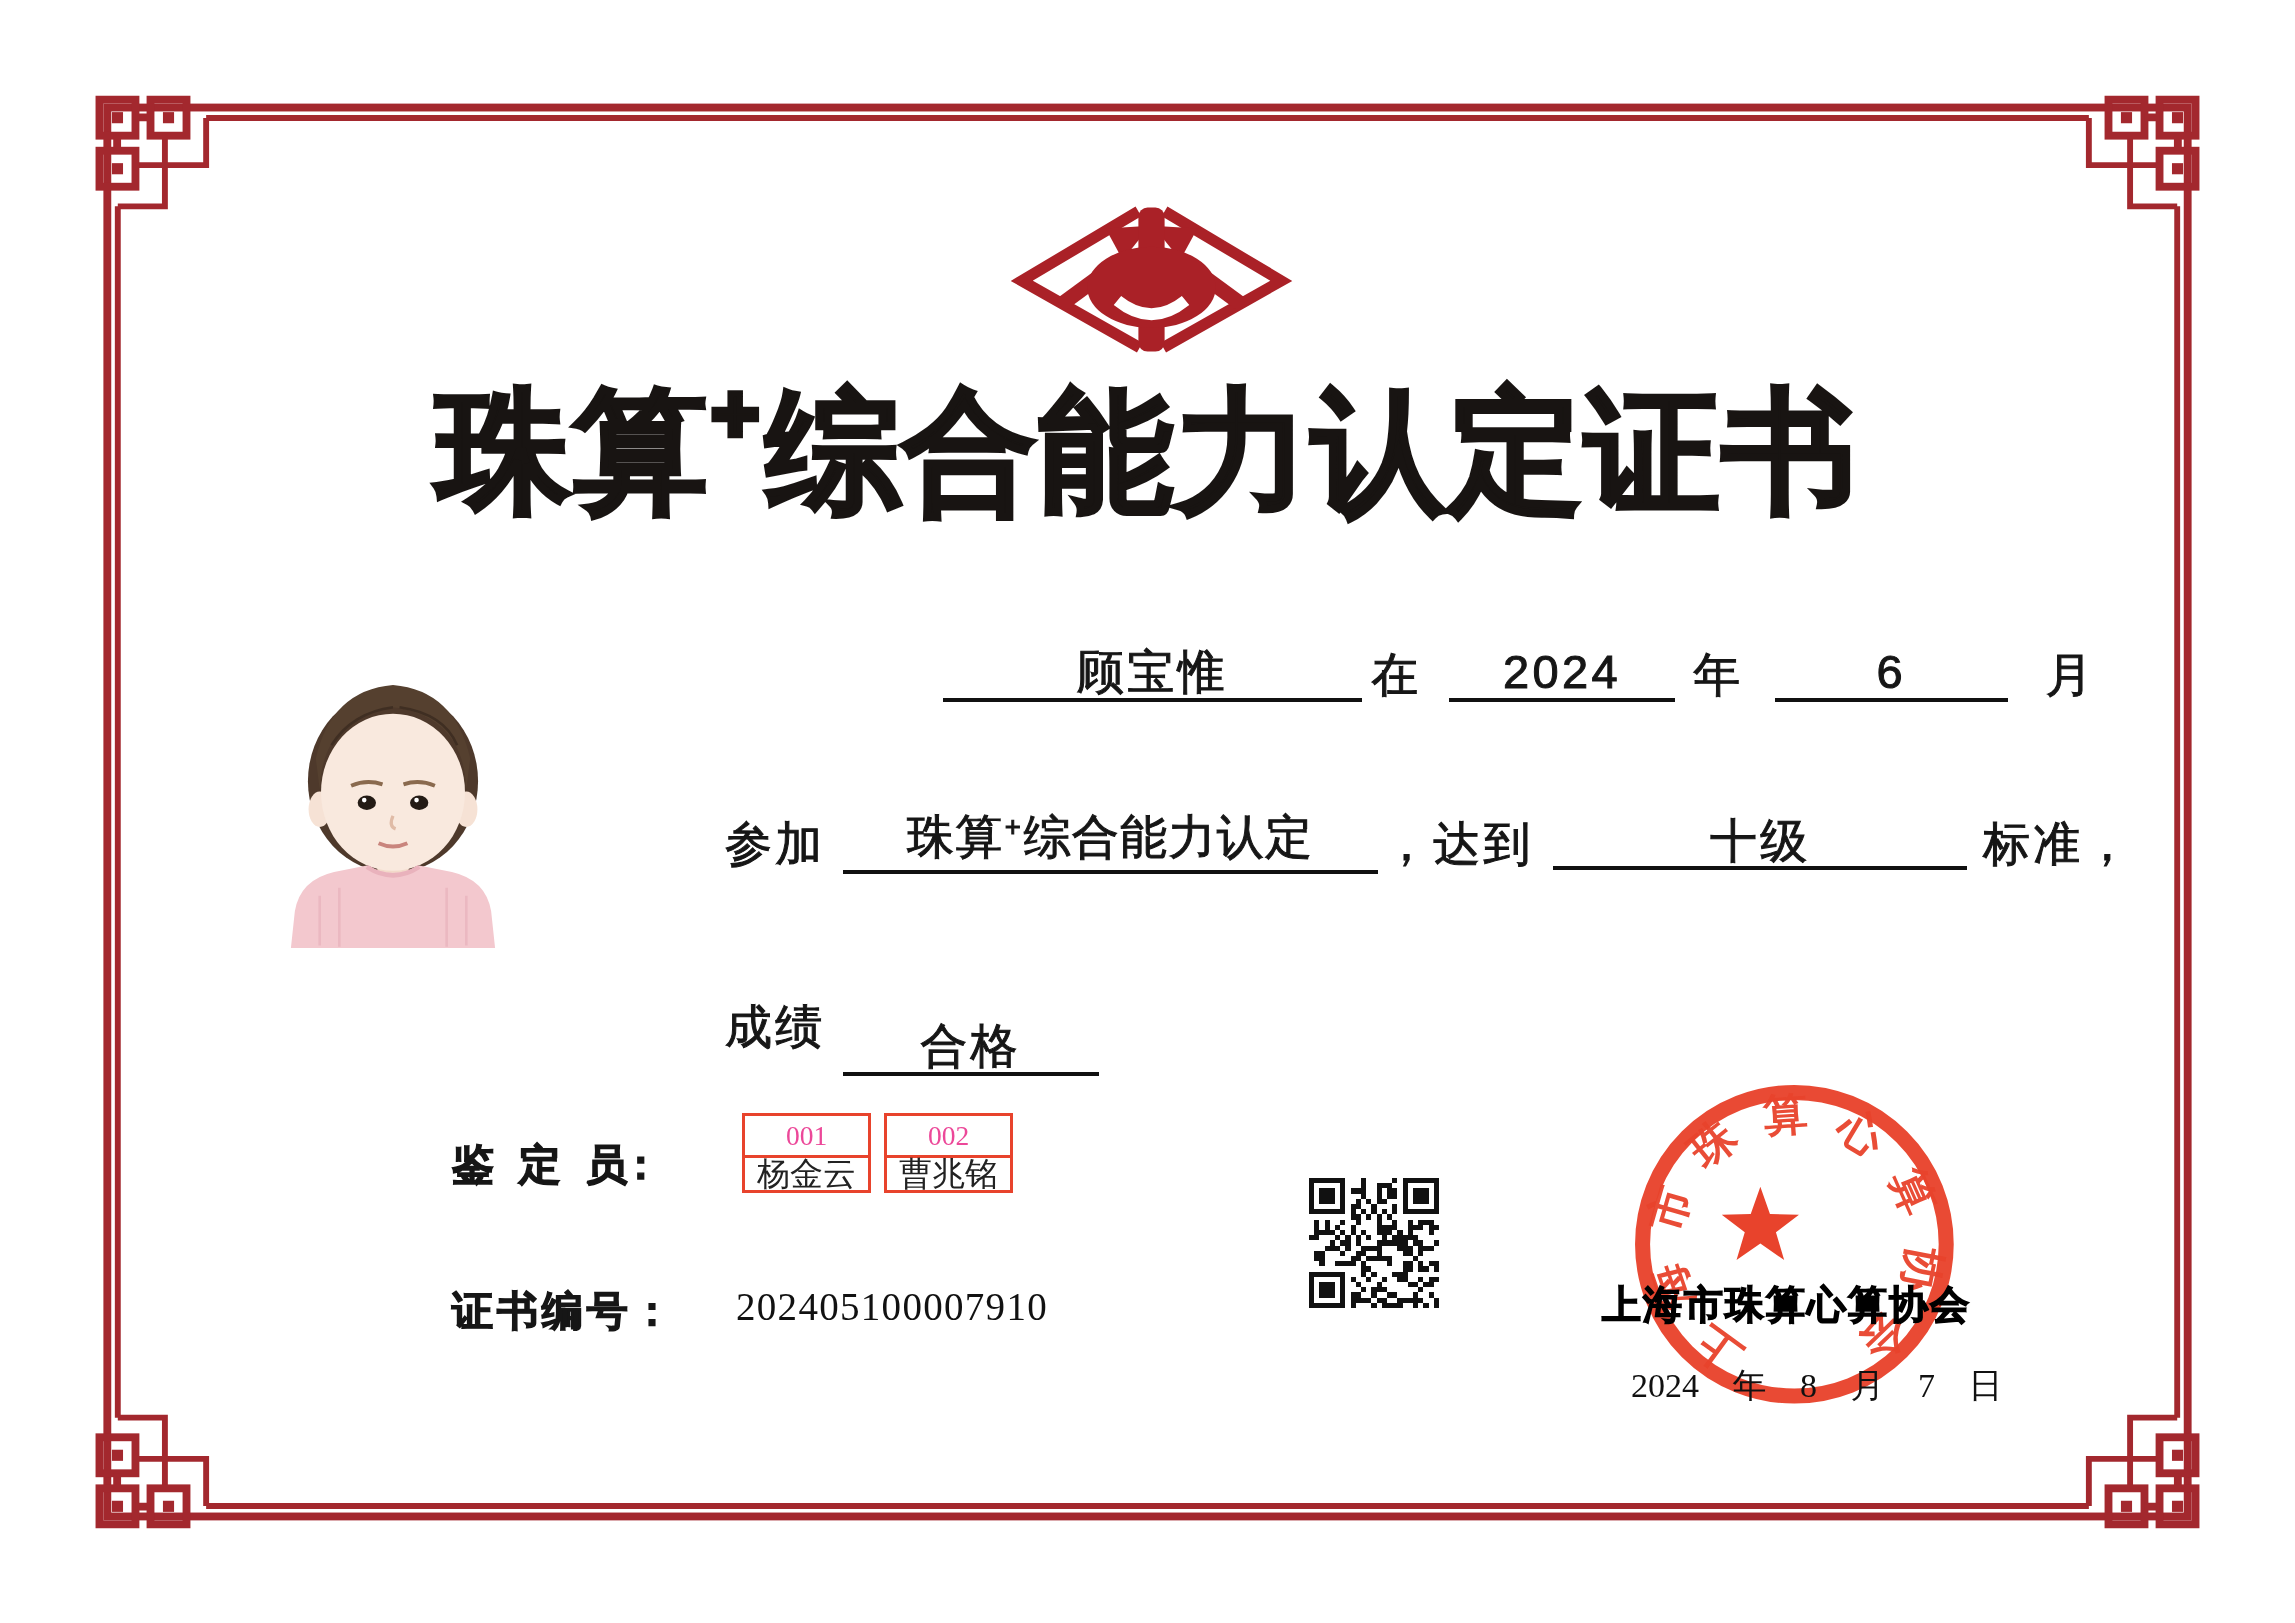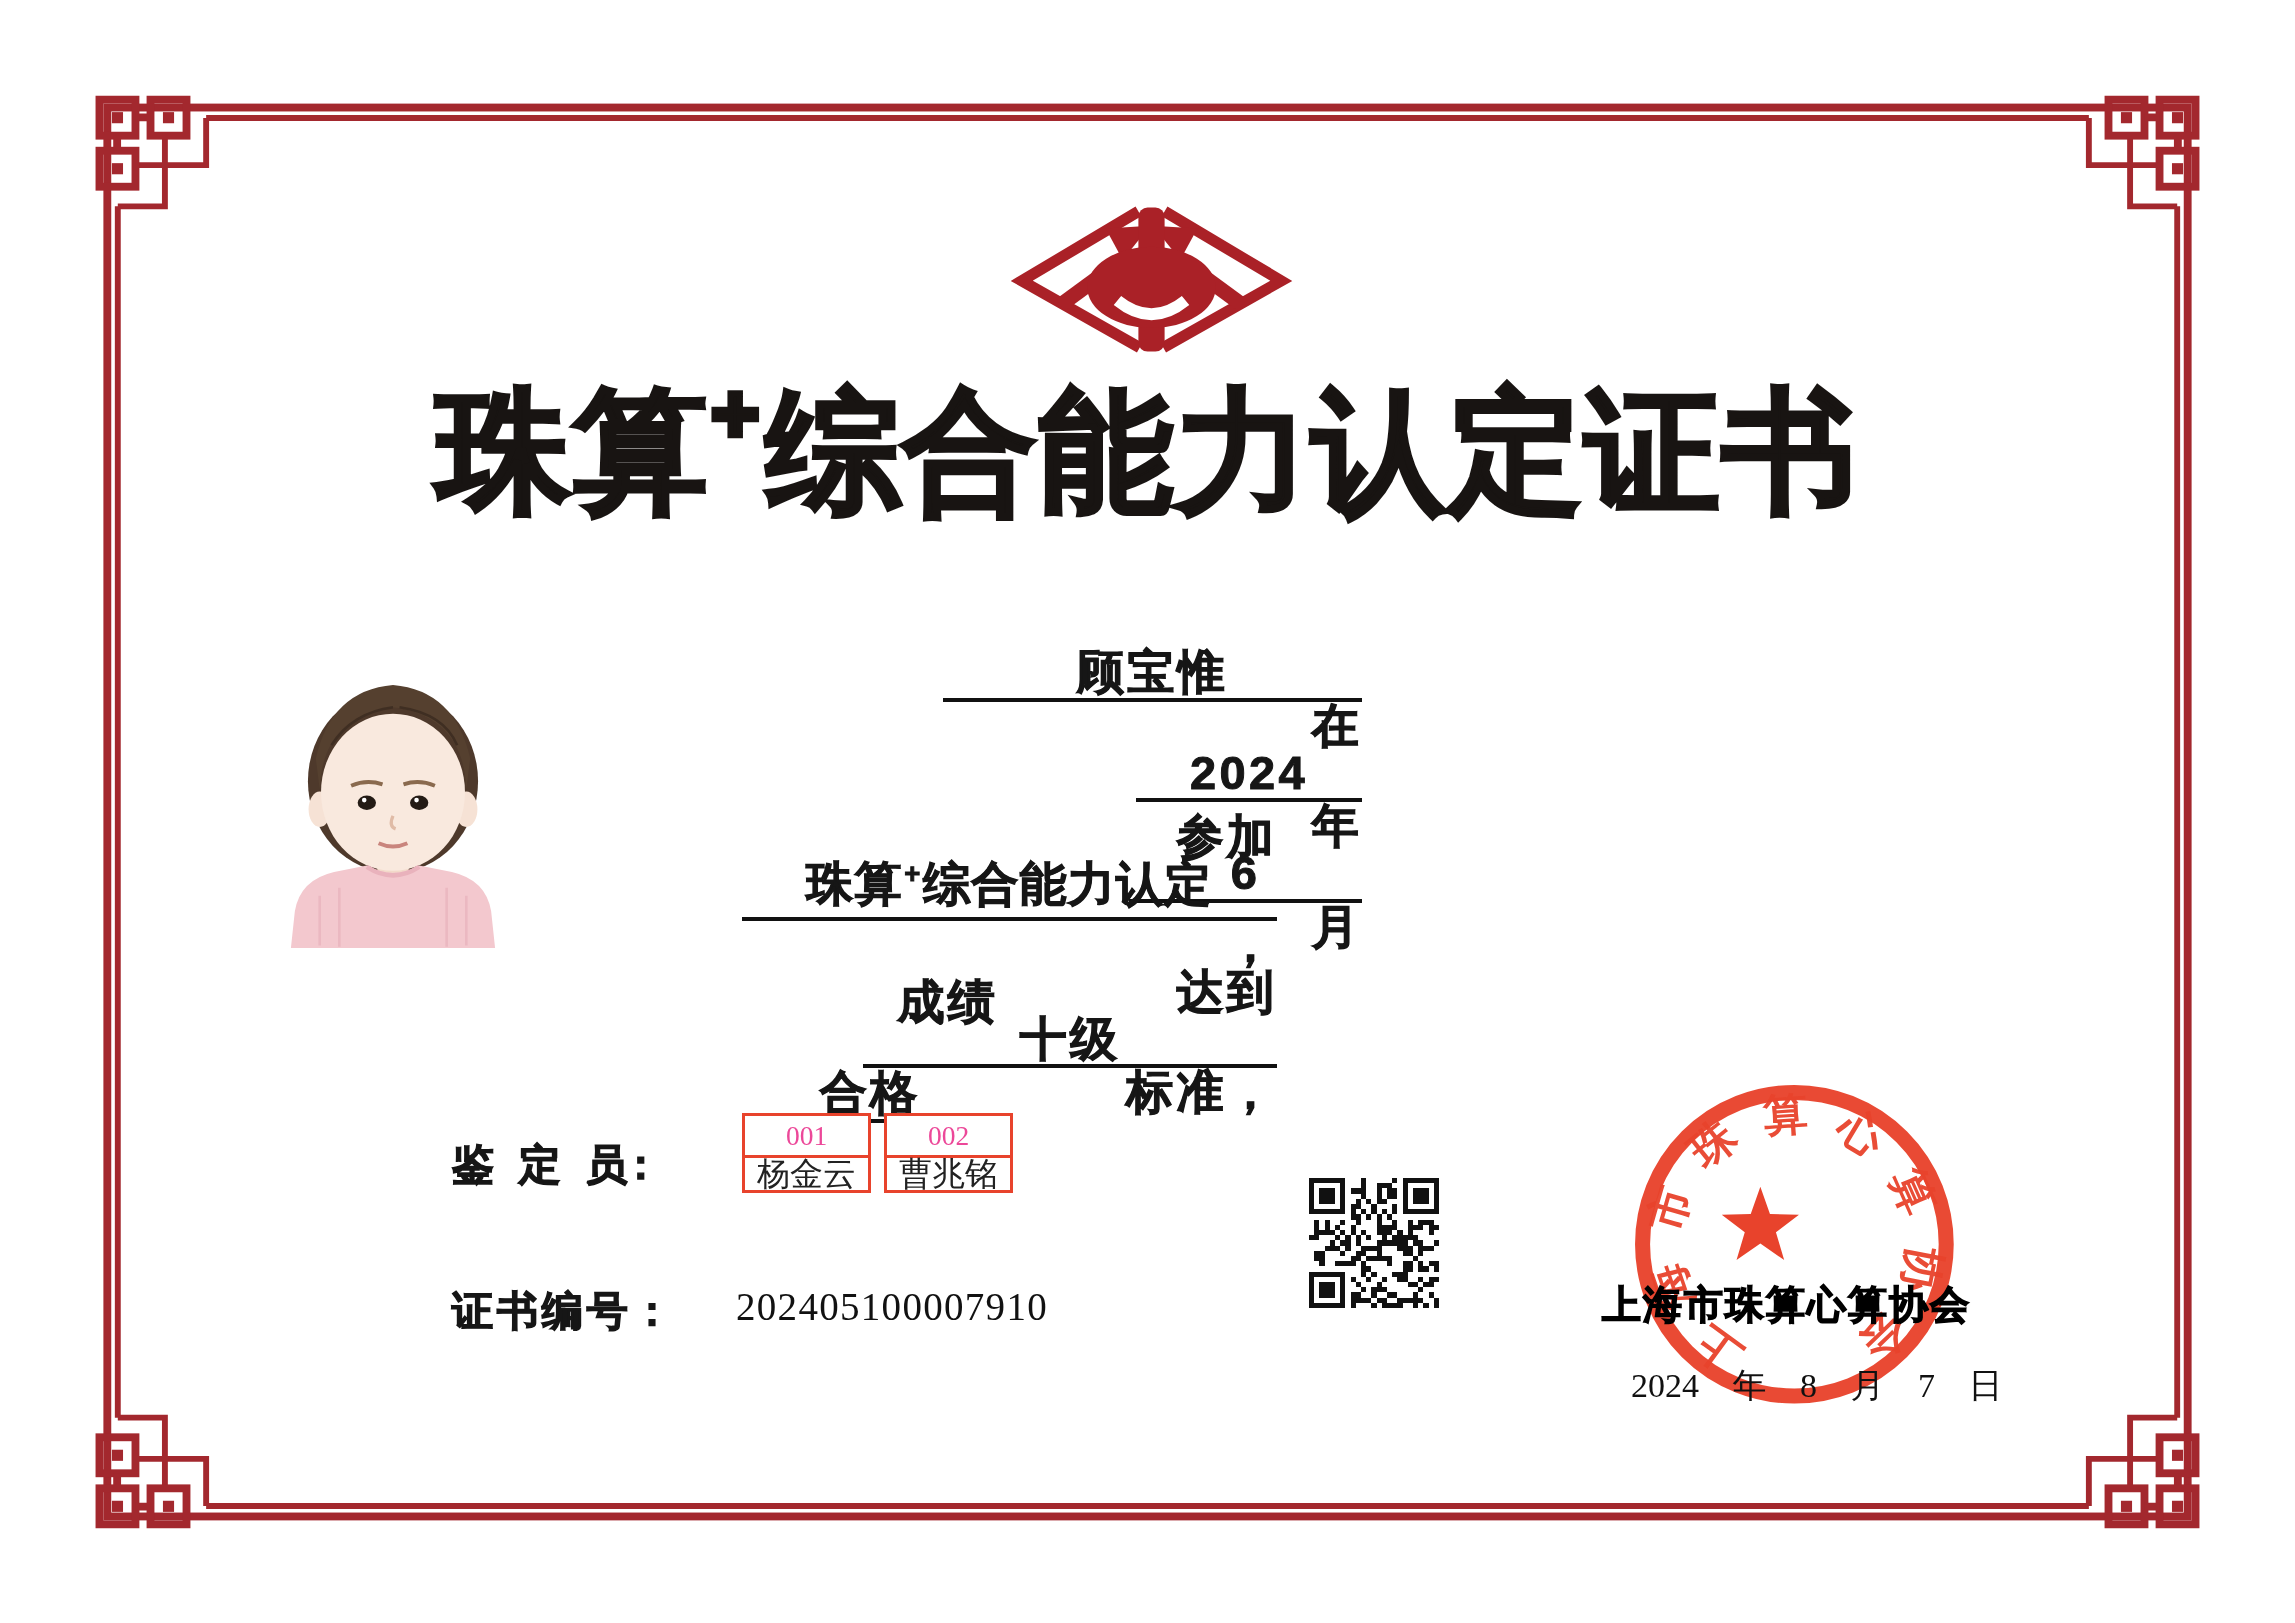--- a/index.html
+++ b/index.html
@@ -9,23 +9,23 @@
   svg{display:block;}
 
   
   .title{position:absolute;top:378px;left:0;width:100%;text-align:center;
          font-size:134px;font-weight:900;letter-spacing:2.6px;line-height:1.1;
          -webkit-text-stroke:3.9px currentColor;color:#181412;white-space:nowrap;}
   .title .tsup{font-size:82px;vertical-align:super;position:relative;top:-11.8px;
                margin:0 3.9px 0 1.3px;-webkit-text-stroke:6.5px currentColor;}
 
   
-  .bodyline{position:absolute;display:flex;align-items:flex-end;white-space:nowrap;
-            font-size:47px;font-weight:700;letter-spacing:3.3px;color:#161616;
-            -webkit-text-stroke:1px currentColor;line-height:47px;flex-direction:column;}
+  .bodyline{position:absolute;display:flex;align-items:center;white-space:nowrap;
+            font-size:47px;font-weight:400;letter-spacing:3.3px;color:#161616;
+            -webkit-text-stroke:1px currentColor;line-height:47px;}
   .blank{display:inline-flex;justify-content:center;align-items:baseline;
          border-bottom:4.6px solid #111;padding-bottom:2.6px;}
   .line1{top:648px;left:943px;}
   .line2{top:813px;left:725px;}
   .line3{top:978px;left:725px;}
   .b-name{width:419px;}
   .b-year{width:226px;}
   .b-month{width:233px;}
   .b-program{width:535px;letter-spacing:1.3px;}
   .b-grade{width:414px;}

